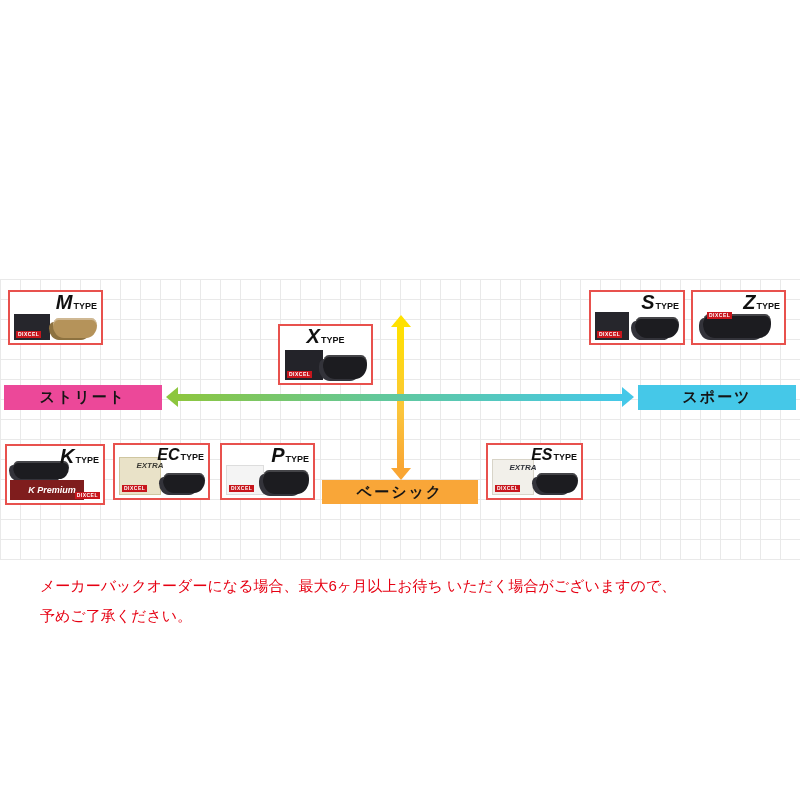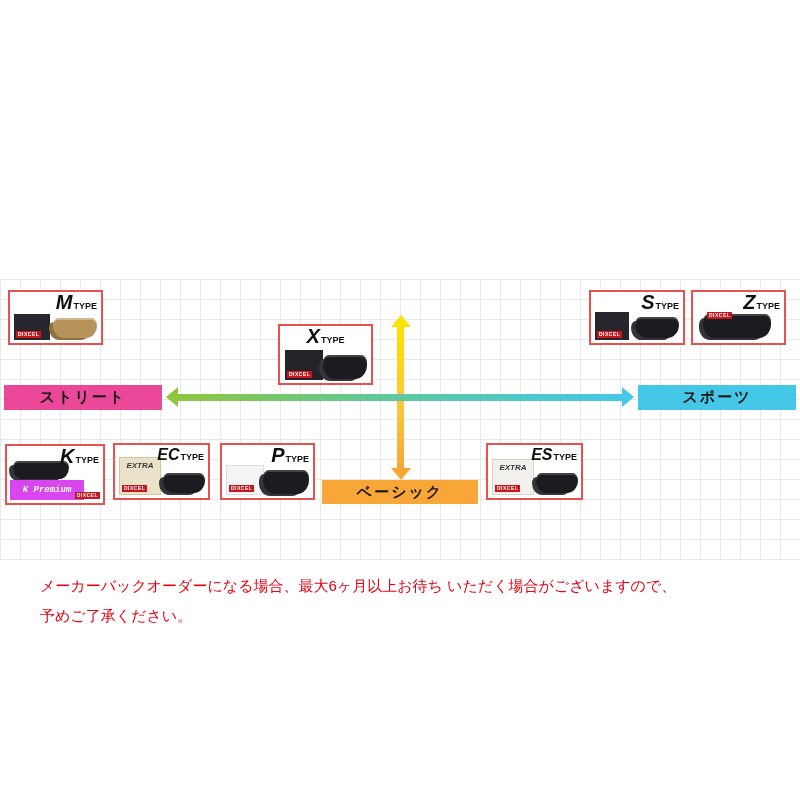--- a/index.html
+++ b/index.html
@@ -88,42 +88,42 @@
     position:absolute; z-index:1; background:#1c1c20;
     border-radius:6px 6px 12px 12px / 8px 8px 14px 14px;
     box-shadow:inset 0 2px 0 rgba(255,255,255,.18), -5px 3px 0 -1px #33333a;
   }
   .chip {
     position:absolute; background:#c8161d; color:#fff; font-weight:bold;
     font-size:5px; line-height:7px; padding:0 2px; letter-spacing:.5px; z-index:2;
   }
   .pkg-text {
     display:block; width:100%; text-align:center; font-weight:bold;
-    font-style:italic; white-space:nowrap; overflow:hidden;
+    font-style:italic; white-space:nowrap; overflow:hidden;padding-left:10px;
   }
 
   .pkg-m  { left:4px;  bottom:3px; width:36px; height:26px; background:#26262c; }
   .pkg-m .chip { left:2px; bottom:2px; }
   .pad-m  { right:4px; bottom:5px; width:44px; height:20px; background:#b5935a;
             box-shadow:inset 0 2px 0 rgba(255,255,255,.35), -5px 3px 0 -1px #8d7240; }
 
   .pkg-x  { left:5px;  bottom:3px; width:38px; height:30px; background:#232329; }
   .pkg-x .chip { left:2px; bottom:2px; }
   .pad-x  { right:4px; bottom:4px; width:44px; height:24px; }
 
   .pkg-s  { left:4px;  bottom:3px; width:34px; height:28px; background:#26262c; }
   .pkg-s .chip { left:2px; bottom:2px; }
   .pad-s  { right:4px; bottom:5px; width:44px; height:21px; }
 
   .pad-z  { left:10px; bottom:5px; width:68px; height:24px; }
   .card-z .chip { left:14px; bottom:24px; }
 
   .pad-k  { left:6px; top:15px; width:56px; height:18px; }
-  .pkg-k  { left:3px; bottom:3px; width:74px; height:20px; background:#d946ef;
-            display:flex; align-items:center; justify-content:center;font-family:Liberation Mono, monospace; }
+  .pkg-k  { left:3px; bottom:3px; width:74px; height:20px; background:#7f1d1d;
+            display:flex; align-items:center; justify-content:center; }
   .pkg-k .pkg-text { color:#fff; font-size:9px; }
   .card-k .chip { right:3px; bottom:4px; }
 
   .pkg-ec { left:4px; bottom:3px; width:42px; height:38px; background:#e9e2c8;
             border:1px solid #cfc6a0; box-sizing:border-box; padding-top:3px; }
   .pkg-ec .pkg-text { color:#3a3a34; font-size:8px; }
   .pkg-ec .chip { left:2px; bottom:2px; }
   .pad-ec { right:3px; bottom:5px; width:42px; height:20px; }
 
   .pkg-p  { left:4px; bottom:3px; width:38px; height:30px; background:#f4f4f4;

